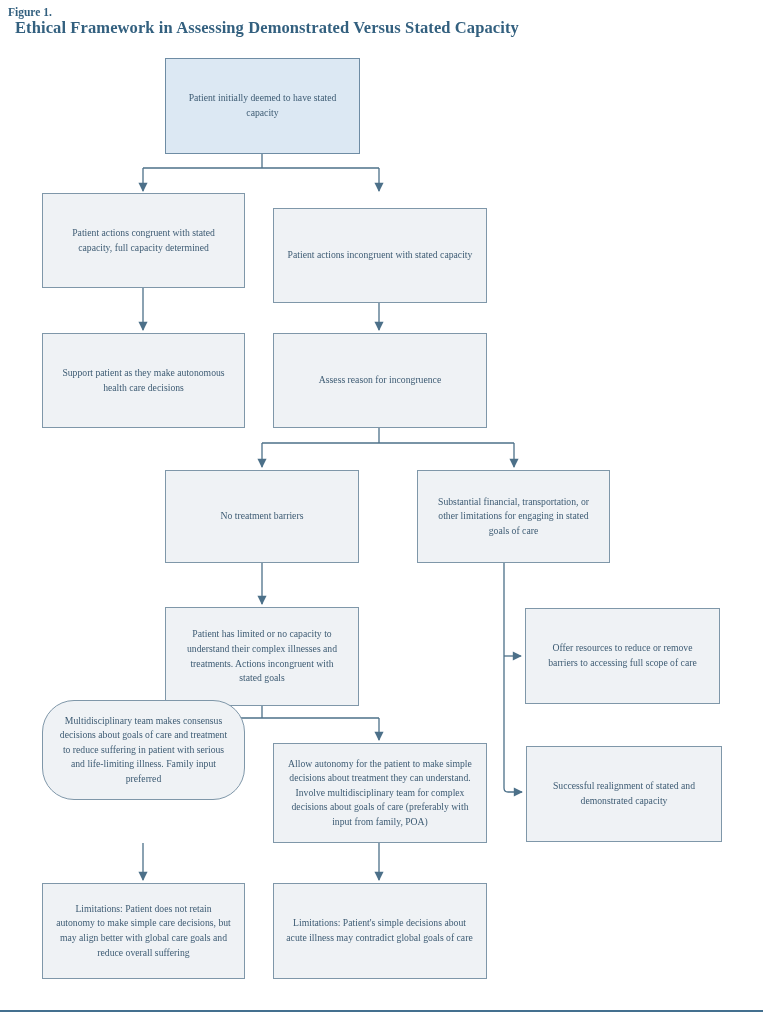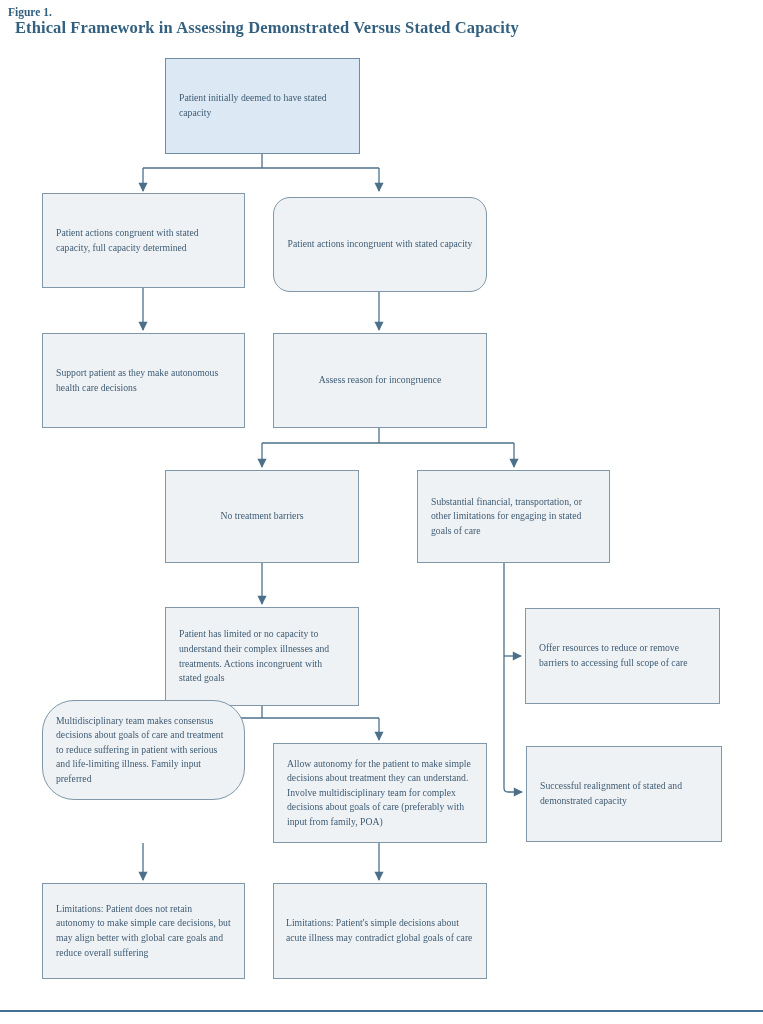--- a/index.html
+++ b/index.html
@@ -17,32 +17,32 @@
   .figure-title{
     position:absolute;left:8px;top:11px;margin:7px;
     font-size:16.5px;font-weight:700;color:#33607f;
     letter-spacing:.1px;
   }
   .connectors{position:absolute;left:0;top:0;pointer-events:none;}
   .node{
     position:absolute;
     box-sizing:border-box;
     display:flex;align-items:center;justify-content:center;
-    text-align:left;
+    text-align:center;
     background:#eff2f5;
     border:1px solid #7f97a9;
     color:#3e5c74;
     font-size:9.7px;font-weight:400;line-height:1.5;
     padding:6px 13px;
   }
   .node.start{background:#dce8f3;border-color:#6e8ca4;}
   
   .n-stated      {left:165px;top:58px; width:195px;height:96px;}
   .n-congruent   {left:42px; top:193px;width:203px;height:95px;}
-  .n-incongruent {left:273px;top:197px;width:214px;height:95px;border-radius:17px;}
+  .n-incongruent {left:273px;top:208px;width:214px;height:95px;}
   .n-support     {left:42px; top:333px;width:203px;height:95px;}
   .n-assess      {left:273px;top:333px;width:214px;height:95px;}
   .n-nobarriers  {left:165px;top:470px;width:194px;height:93px;}
   .n-substantial {left:417px;top:470px;width:193px;height:93px;}
   .n-limitedcap  {left:165px;top:607px;width:194px;height:99px;}
   .n-offerres    {left:525px;top:608px;width:195px;height:96px;}
   .n-teamcons    {left:42px; top:700px;width:203px;height:100px;border-radius:32px;}
   .n-allowauto   {left:273px;top:743px;width:214px;height:100px;}
   .n-realign     {left:526px;top:746px;width:196px;height:96px;}
   .n-limitcons   {left:42px; top:883px;width:203px;height:96px;}

